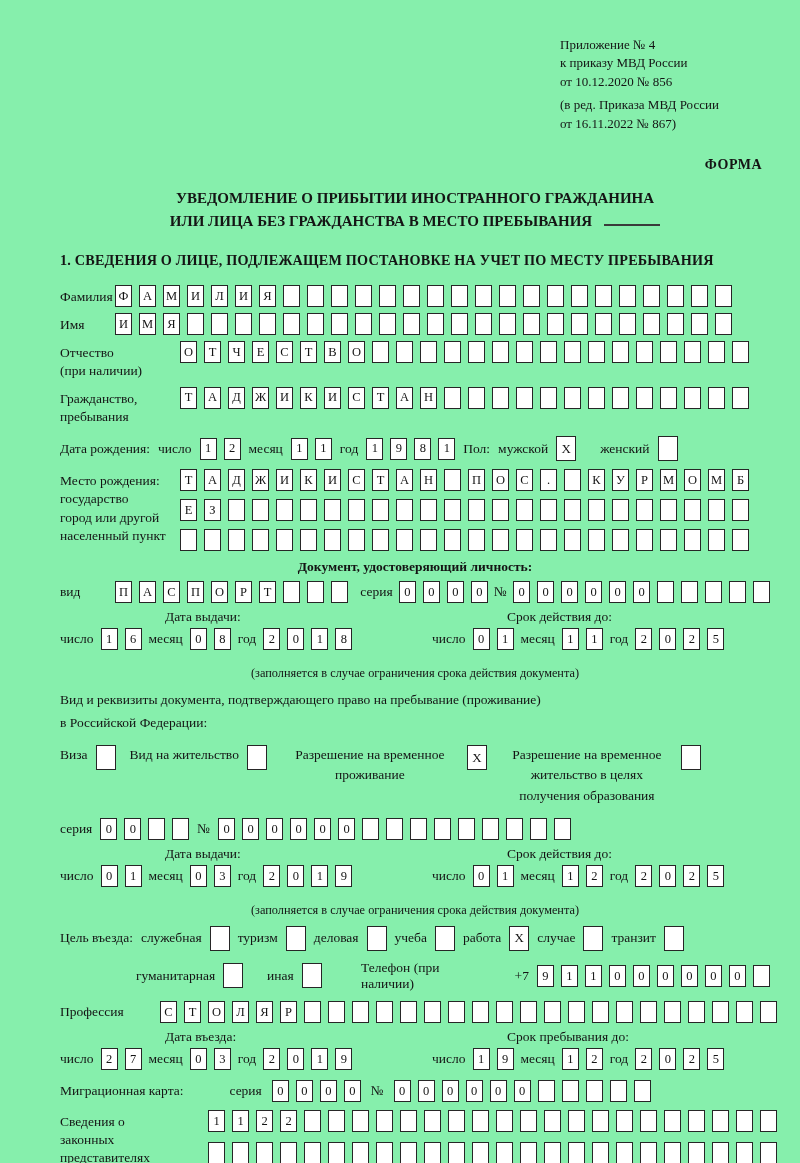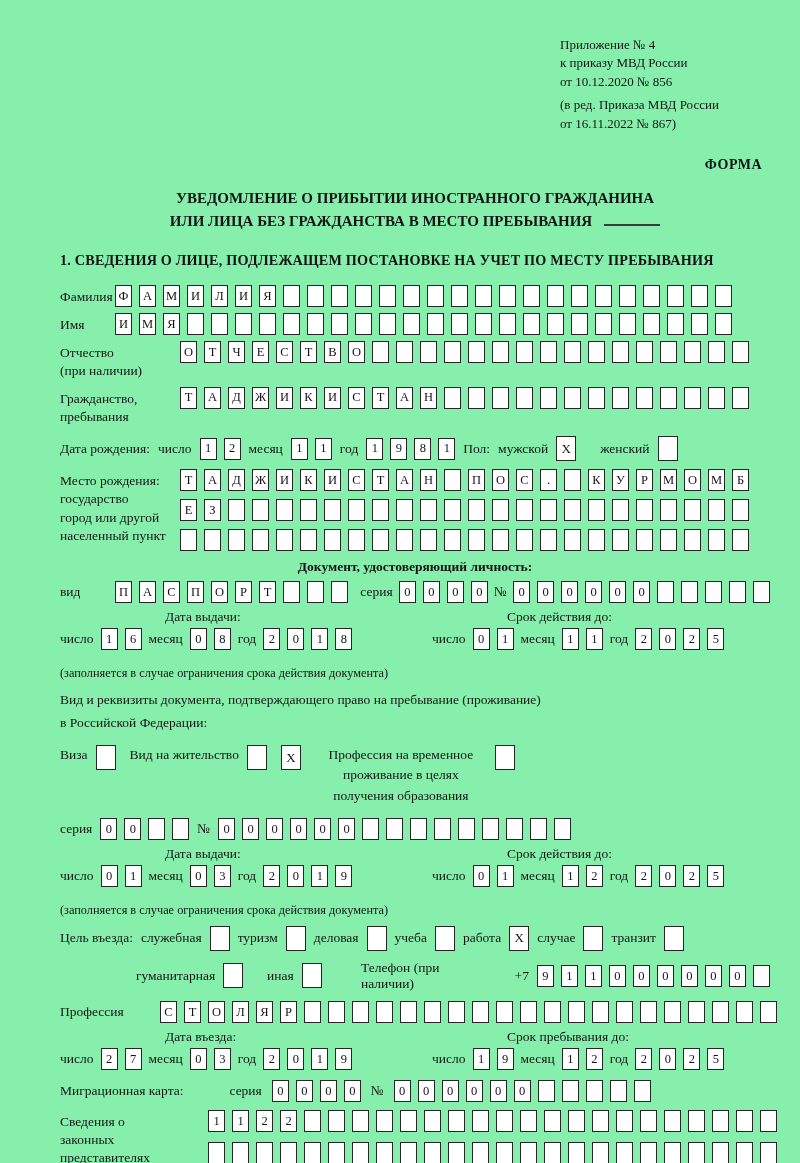--- a/index.html
+++ b/index.html
@@ -31,21 +31,21 @@
 
   
   .dates-pair{display:flex;margin-bottom:2px;}
   .dates-col-left{width:372px;flex:0 0 auto;}
   .dates-col-right{flex:1;}
   .dates-header{font-size:13.5px;margin-bottom:3px;}
   .dates-header.left{padding-left:105px;}
   .dates-header.right{padding-left:75px;}
   .dates-line{display:flex;align-items:center;gap:7px;font-size:13.5px;}
   .dates-line .lbl{flex:0 0 auto;}
-  .note-right{text-align:left;font-size:12.3px;margin:16px 0 8px;}
+  .note-right{text-align:center;font-size:12.3px;margin:16px 0 8px;}
 
   
   .permit-options{display:flex;align-items:flex-start;gap:14px;margin:10px 0 12px;font-size:13.5px;}
   .opt{display:flex;align-items:flex-start;gap:8px;}
   .opt .optlabel{line-height:1.5;}
   .opt .c2{width:178px;text-align:center;}
   .opt .c3{width:172px;text-align:center;}
 
   
   .purpose-row{display:flex;align-items:center;gap:8px;font-size:13.5px;margin-bottom:9px;flex-wrap:nowrap;}
@@ -429,24 +429,25 @@
   <div class="permit-options">
     <div class="opt">
       <span class="optlabel">Виза</span>
       <span class="checkbox"></span>
     </div>
     <div class="opt">
       <span class="optlabel">Вид на жительство</span>
       <span class="checkbox"></span>
     </div>
     <div class="opt">
+      <span class="optlabel c2">Разрешение на временное проживание</span>
       <span class="checkbox">X</span>
     </div>
     <div class="opt">
-      <span class="optlabel c3">Профессия на временное проживание в целях получения образования</span>
+      <span class="optlabel c3">Разрешение на временное жительство в целях получения образования</span>
       <span class="checkbox"></span>
     </div>
   </div>
 
   <div class="row" style="align-items:center;">
     <span class="flabel" style="padding-top:0;">серия</span>
     <span class="sp8"></span>
     <span class="cells">
         <span class="cell">0</span>
         <span class="cell">0</span>

